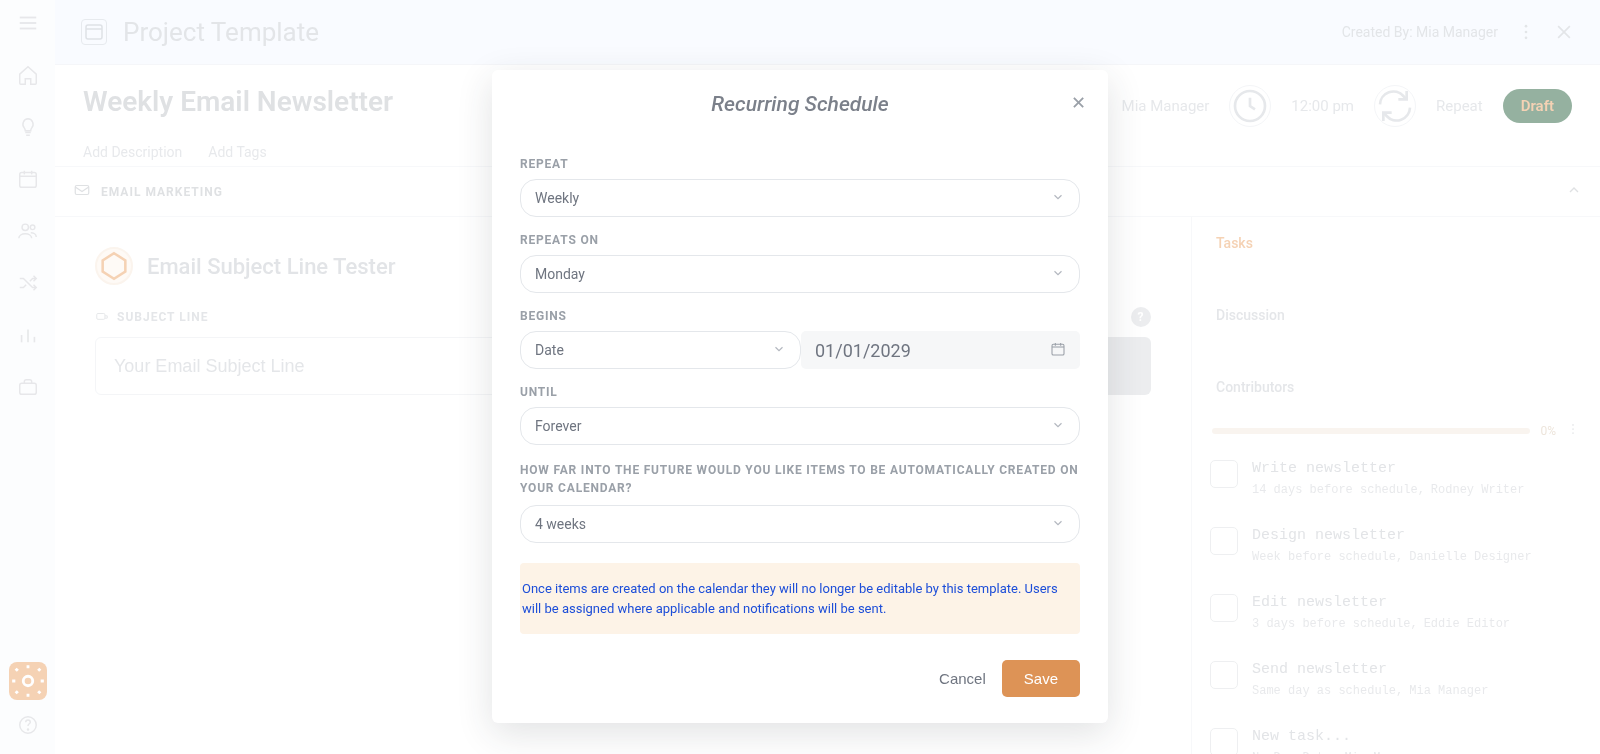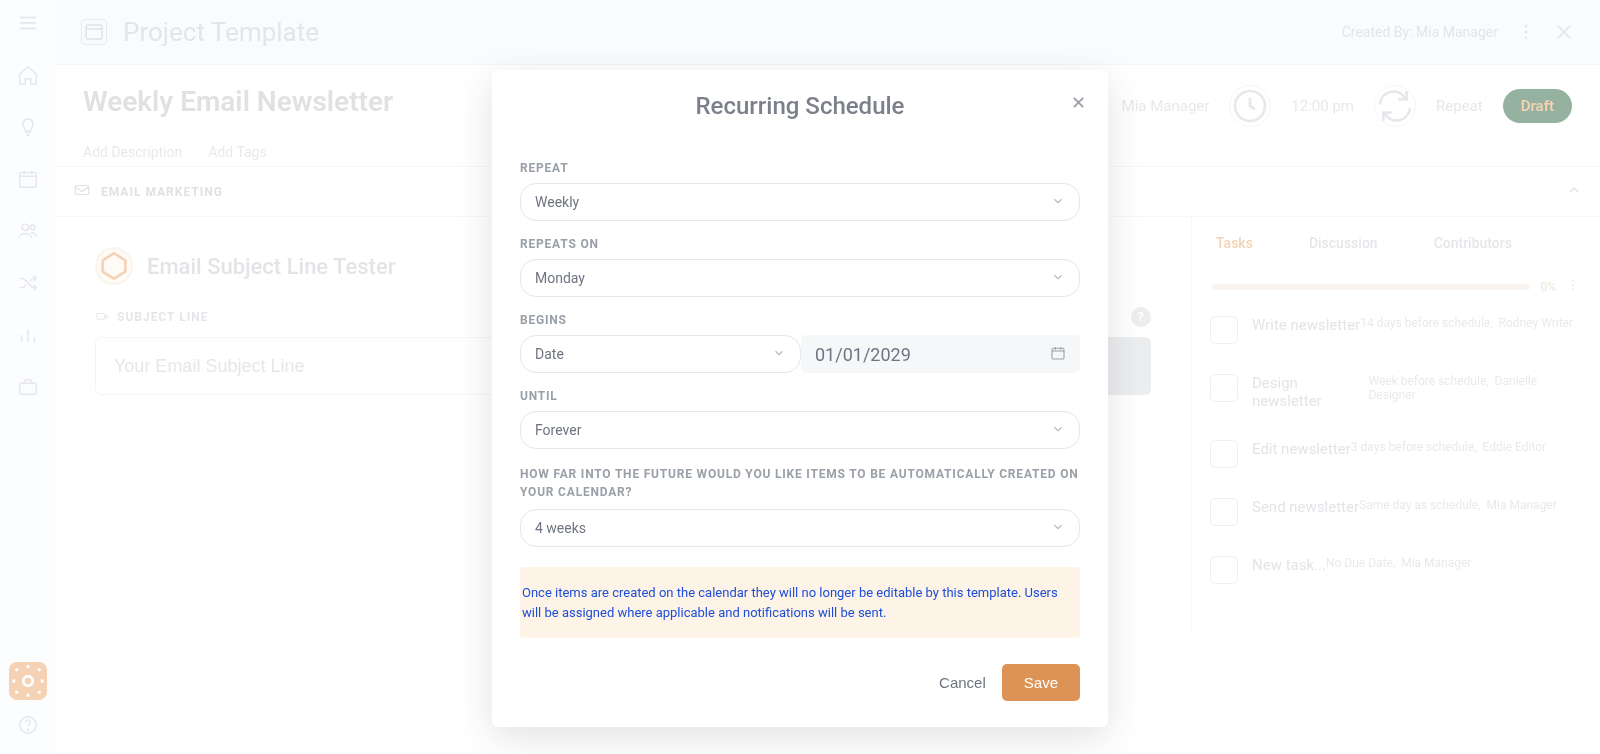--- a/index.html
+++ b/index.html
@@ -98,31 +98,31 @@
   .tester-title{font-size:22px;color:#bfc3c9;font-weight:500;}
   .label-row{display:flex;align-items:center;font-size:12px;color:#c4c8ce;letter-spacing:1px;font-weight:700;margin-bottom:10px;}
   .label-row .sm-icon{width:14px;height:14px;margin-right:8px;}
   .help-circle{margin-left:auto;width:20px;height:20px;border-radius:50%;background:#d5d8dc;color:#fff;font-size:12px;display:flex;align-items:center;justify-content:center;}
   .subject-input-row{display:flex;gap:0;}
   .subject-input{flex:1;height:58px;border:1px solid #e6e9ee;border-radius:6px 0 0 6px;padding:0 18px;font-size:18px;color:#c4c8ce;}
   .subject-input::placeholder{color:#c4c8ce;}
   .score-btn{width:80px;height:58px;background:#d5d8dc;border:none;border-radius:0 6px 6px 0;}
 
   
-  .tabs-row{display:flex;gap:56px;padding:0 6px 14px;border-bottom:transparent;justify-content:flex-start;}
+  .tabs-row{display:flex;gap:56px;padding:0 6px 14px;border-bottom:transparent;justify-content:space-between;flex-direction:column;}
   .tab{font-size:14px;color:#c4c8ce;font-weight:500;}
   .tab.active{color:#e89b5a;}
   .progress-wrap{display:flex;align-items:center;gap:10px;margin:12px 2px 20px;}
   .progress-bar{flex:1;height:6px;border-radius:3px;background:#f1e7dc;}
   .progress-pct{font-size:12px;color:#d7c5b0;}
   .kebab{color:#c9ccd1;}
 
   .task{display:flex;gap:14px;margin-bottom:30px;}
   .checkbox{width:28px;height:28px;border:1.5px solid #d9dce0;border-radius:5px;flex-shrink:0;}
-  .task-body{display:flex;}
+  .task-body{display:flex;flex-direction:column;gap:6px;font-family:Liberation Mono, monospace;}
   .task-title{font-size:15px;color:#bfc3c9;}
   .task-meta{font-size:12px;color:#cccfd4;}
   .task-meta .assignee{margin-left:6px;}
 
   
   .scrim{
     position:absolute;inset:0;
     background:rgba(255,255,255,0.55);
     display:flex;align-items:flex-start;justify-content:center;
     padding-top:70px;
@@ -134,21 +134,21 @@
     box-shadow:0 10px 36px rgba(40,50,60,0.14);
     position:relative;
     padding:0;
   }
   .modal-header{
     padding:22px 26px 16px;
     text-align:center;
     position:relative;
     border-bottom:1px solid transparent;
   }
-  .modal-title{font-size:24px;color:#7b808a;font-weight:500;}
+  .modal-title{font-size:21px;color:#7b808a;font-weight:500;font-style:italic;}
   .modal-close{position:absolute;right:22px;top:22px;color:#9aa0a8;font-size:18px;cursor:pointer;}
   .modal-body{padding:8px 28px 0;}
   .field-label{font-size:12px;color:#9aa0a8;letter-spacing:0.8px;font-weight:700;margin:16px 0 8px;}
   .select-box{
     width:100%;height:38px;border:1px solid #e4e7eb;border-radius:16px;
     display:flex;align-items:center;padding:0 14px;font-size:14px;color:#6f7580;
     justify-content:space-between;
     background:#fff;
   }
   .chev-down{color:#b3b7bf;}

